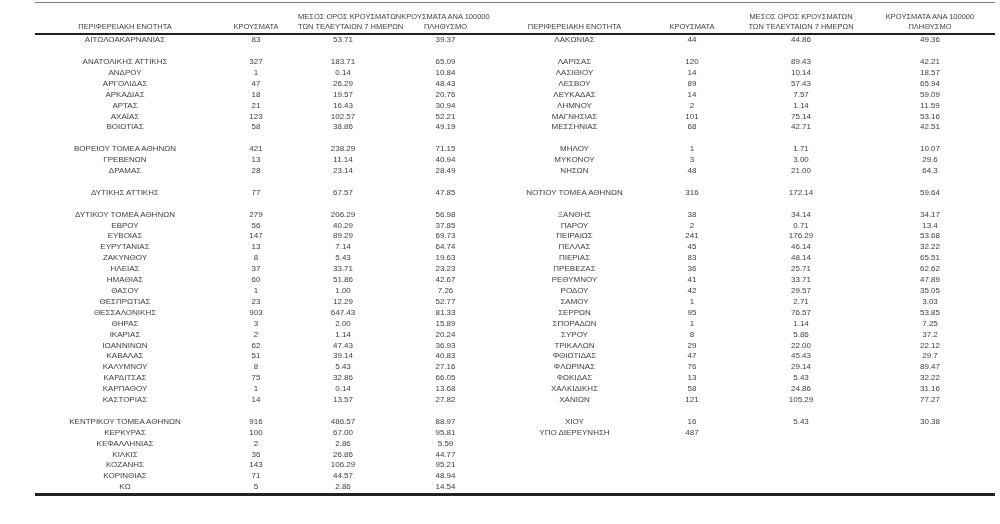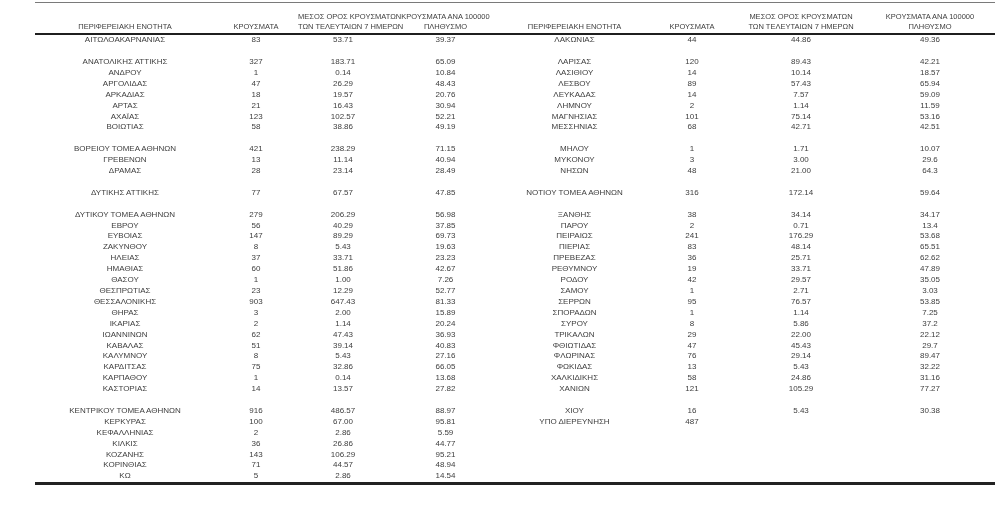--- a/index.html
+++ b/index.html
@@ -280,20 +280,30 @@
             <td>ΕΥΒΟΙΑΣ</td>
             <td>147</td>
             <td>89.29</td>
             <td>69.73</td>
             <td>ΠΕΙΡΑΙΩΣ</td>
             <td>241</td>
             <td>176.29</td>
             <td>53.68</td>
           </tr>
           <tr>
+            <td>ΕΥΡΥΤΑΝΙΑΣ</td>
+            <td>13</td>
+            <td>7.14</td>
+            <td>64.74</td>
+            <td>ΠΕΛΛΑΣ</td>
+            <td>45</td>
+            <td>46.14</td>
+            <td>32.22</td>
+          </tr>
+          <tr>
             <td>ΖΑΚΥΝΘΟΥ</td>
             <td>8</td>
             <td>5.43</td>
             <td>19.63</td>
             <td>ΠΙΕΡΙΑΣ</td>
             <td>83</td>
             <td>48.14</td>
             <td>65.51</td>
           </tr>
           <tr>
@@ -305,21 +315,21 @@
             <td>36</td>
             <td>25.71</td>
             <td>62.62</td>
           </tr>
           <tr>
             <td>ΗΜΑΘΙΑΣ</td>
             <td>60</td>
             <td>51.86</td>
             <td>42.67</td>
             <td>ΡΕΘΥΜΝΟΥ</td>
-            <td>19</td>
+            <td>41</td>
             <td>33.71</td>
             <td>47.89</td>
           </tr>
           <tr>
             <td>ΘΑΣΟΥ</td>
             <td>1</td>
             <td>1.00</td>
             <td>7.26</td>
             <td>ΡΟΔΟΥ</td>
             <td>42</td>

